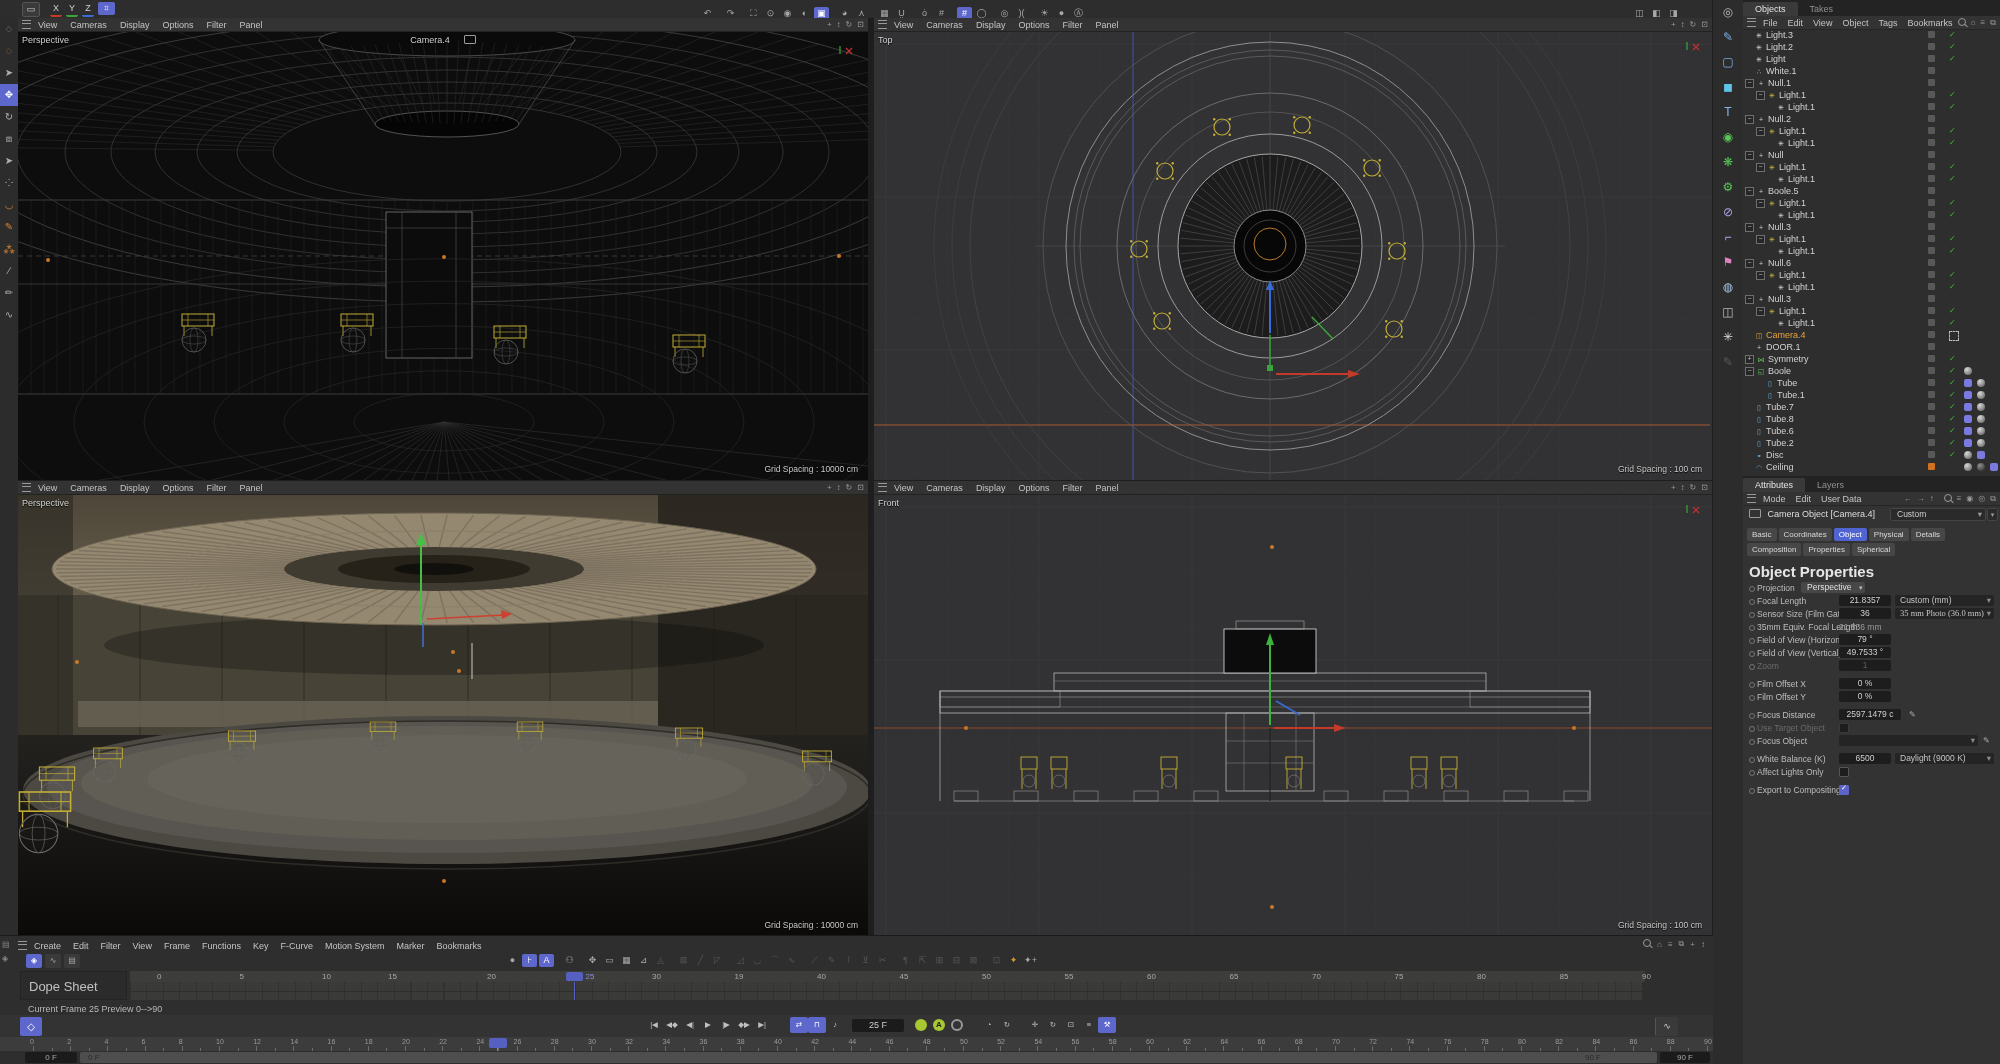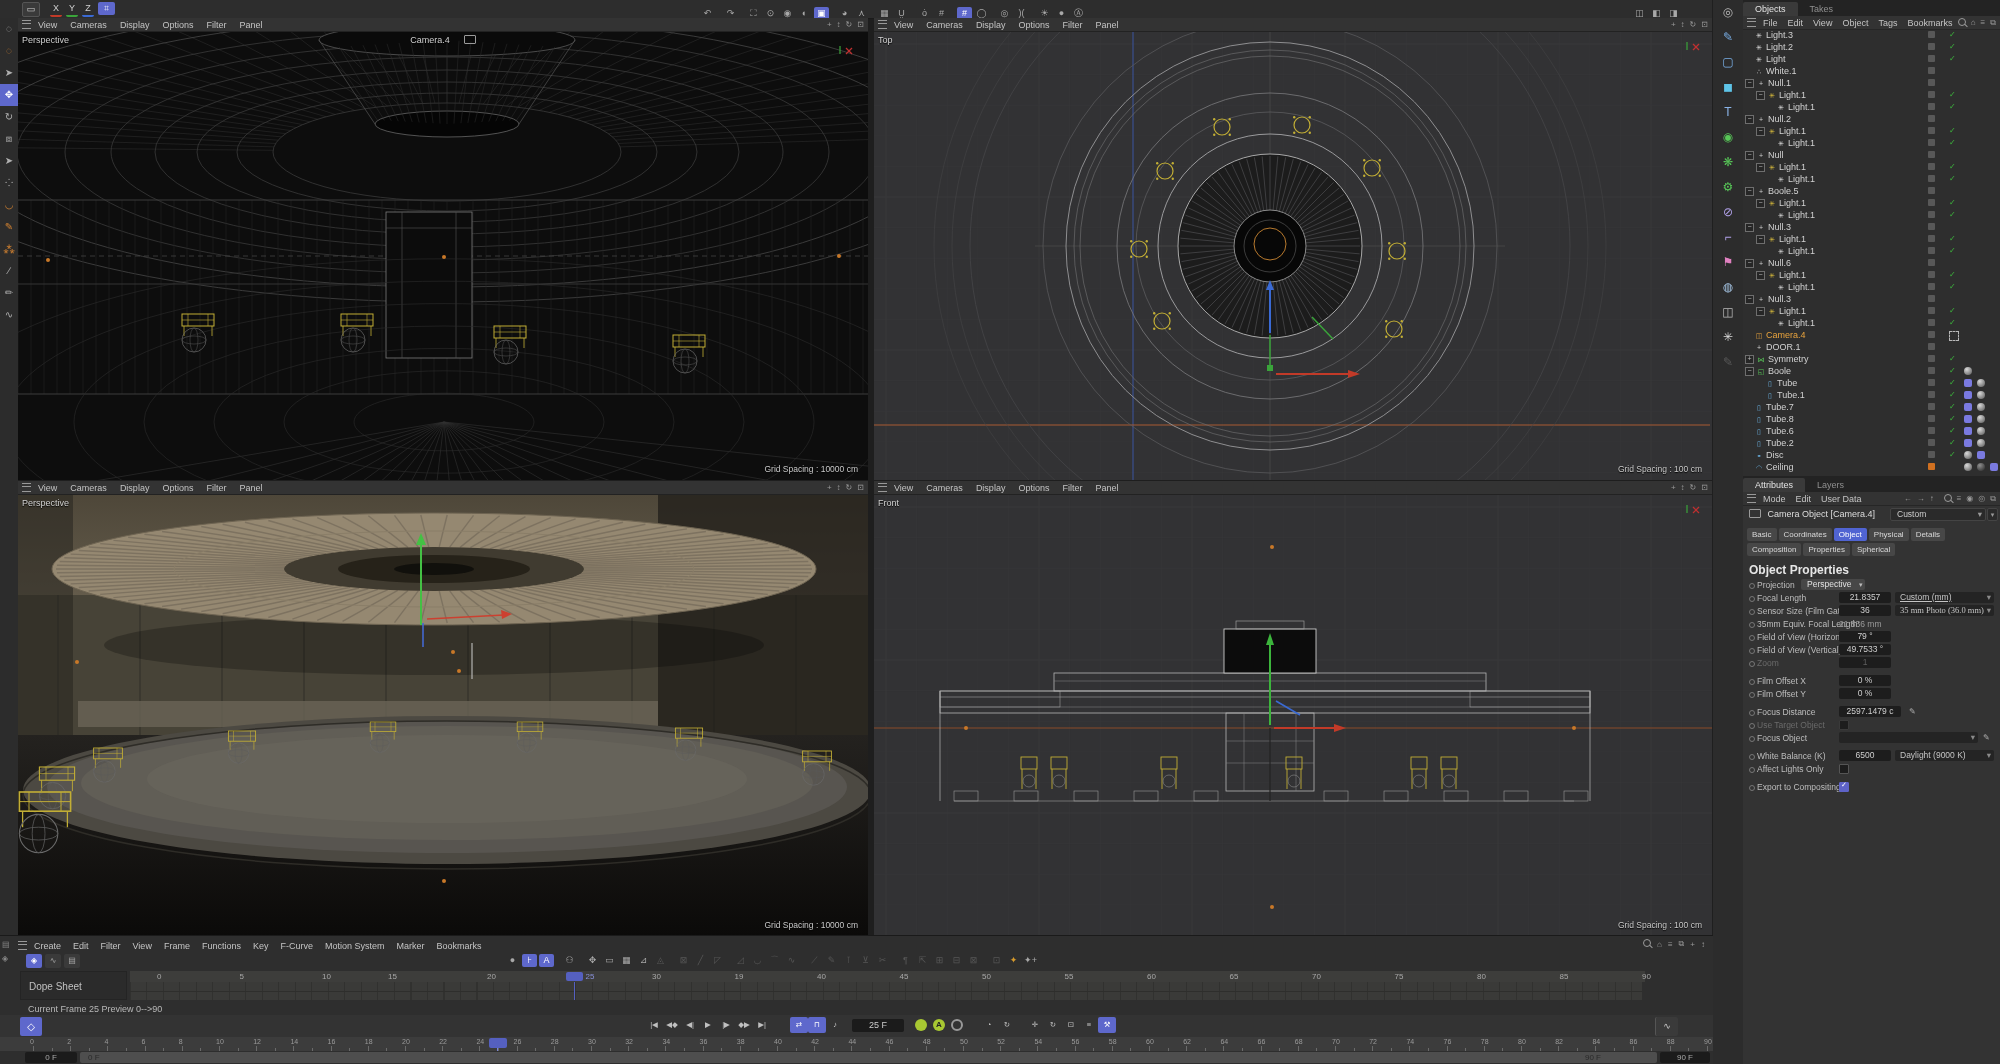--- a/index.html
+++ b/index.html
@@ -79,21 +79,21 @@
   #attrwrap{position:absolute;left:0;top:476px;width:257px;bottom:0;background:#333;}
   #attrhead{height:16px;position:relative;font-size:9px;color:#ddd;padding:3px 0 0 6px;}
   #attrpreset{position:absolute;right:14px;top:2px;width:88px;height:11px;background:#2a2a2a;border:1px solid #444;
               border-radius:2px;font-size:8.5px;color:#ccc;padding-left:6px;line-height:11px;}
   #attrpreset::after{content:"▾";position:absolute;right:3px;color:#999;}
   .presetarrow{position:absolute;right:2px;top:2px;width:9px;height:11px;background:#2a2a2a;border:1px solid #444;
                border-radius:2px;color:#999;font-size:7px;text-align:center;line-height:11px;}
   #attrchips{padding:2px 4px;display:flex;flex-wrap:wrap;}
   .chip{background:#474747;border-radius:2px;font-size:8px;color:#d8d8d8;padding:2px 5px;margin:1px 2px 1px 0;}
   .chip.on{background:#5064d2;color:#fff;}
-  #attrsection{font-size:12px;font-weight:bold;color:#e6e6e6;padding:4px 0 2px 6px;}
+  #attrsection{font-size:15px;font-weight:bold;color:#e6e6e6;padding:4px 0 2px 6px;}
   .arow{position:relative;height:13px;font-size:8.5px;color:#bdbdbd;}
   .arow .pre{position:absolute;left:6px;top:4px;width:4px;height:4px;border:1px solid #777;border-radius:50%;}
   .arow .lab{position:absolute;left:14px;top:1px;}
   .arow.dis .lab{color:#6a6a6a;}
   .fld{position:absolute;background:#1d1d1d;border-radius:2px;height:11px;line-height:11px;color:#cfcfcf;
        text-align:center;top:0;}
   .arow.dis .fld{color:#5e5e5e;}
   .dd{position:absolute;background:#242424;border-radius:2px;height:11px;line-height:11px;color:#c4c4c4;
       padding-left:5px;top:0;}
   .dd::after{content:"▾";position:absolute;right:3px;color:#8a8a8a;}
@@ -112,21 +112,21 @@
   #tlmenu{position:absolute;left:18px;top:3px;height:13px;display:flex;align-items:center;font-size:9px;color:#c4c4c4;}
   #tlmenu .mi{margin-right:12px;}
   #tlmenuicons{position:absolute;right:8px;top:3px;display:flex;align-items:center;}
   #tlmenuicons span{margin-left:6px;font-size:8px;color:#9a9a9a;}
   #tlleftbtns{position:absolute;left:26px;top:18px;display:flex;}
   .tlb{width:16px;height:14px;line-height:14px;text-align:center;font-size:8px;color:#aaa;background:#3a3a3a;
        border-radius:2px;margin-right:3px;}
   .tlb.a{background:#5e68cc;color:#fff;}
   #tltools{position:absolute;left:505px;top:18px;display:flex;align-items:center;}
   #dopelabel{position:absolute;left:20px;top:35px;width:107px;height:29px;background:#2b2b2b;border:1px solid #242424;
-             font-size:10px;color:#c0c0c0;line-height:29px;padding-left:8px;box-sizing:border-box;}
+             font-size:13px;color:#c0c0c0;line-height:29px;padding-left:8px;box-sizing:border-box;}
   #doperuler{position:absolute;left:130px;top:35px;width:1515px;height:11px;background:#3d3d3b;font-size:8px;color:#a8a8a8;}
   #dopetracks{position:absolute;left:130px;top:46px;width:1512px;height:18px;
       background:repeating-linear-gradient(90deg,#31312f 0 1px,#3a3a38 1px 16.5px);}
   #dopetracks::after{content:"";position:absolute;left:0;right:0;top:9px;height:1px;background:#2e2e2c;}
   .rlab{position:absolute;top:1px;}
   #dopehead{position:absolute;width:17px;height:9px;background:#5560c0;border-radius:2px;top:1px;}
   #dopeheadlab{position:absolute;top:1px;color:#8890d8;}
   #dopeline{position:absolute;top:46px;width:1px;height:18px;background:#5560c0;}
   #tlstatus{position:absolute;left:28px;top:68px;font-size:9px;color:#b8b8b8;}
   #transport{position:absolute;left:0;top:79px;width:1713px;height:22px;background:#333;}
@@ -1155,21 +1155,21 @@
     <div id="attrrows">
         <div class="arow ">
           <span class="pre"></span>
           <span class="lab">Projection</span>
           <span class="pchip">Perspective</span>
         </div>
         <div class="arow ">
           <span class="pre"></span>
           <span class="lab">Focal Length</span>
           <span class="fld" style="left:96px;width:52px;">21.8357</span>
-          <span class="dd" style="left:152px;width:94px;text-decoration:underline;">Custom (mm)</span>
+          <span class="dd" style="left:152px;width:94px;">Custom (mm)</span>
         </div>
         <div class="arow ">
           <span class="pre"></span>
           <span class="lab">Sensor Size (Film Gate)</span>
           <span class="fld" style="left:96px;width:52px;">36</span>
           <span class="dd" style="left:152px;width:94px;font-family:Liberation Serif, serif;">35 mm Photo (36.0 mm)</span>
         </div>
         <div class="arow ">
           <span class="pre"></span>
           <span class="lab">35mm Equiv. Focal Length:</span>

